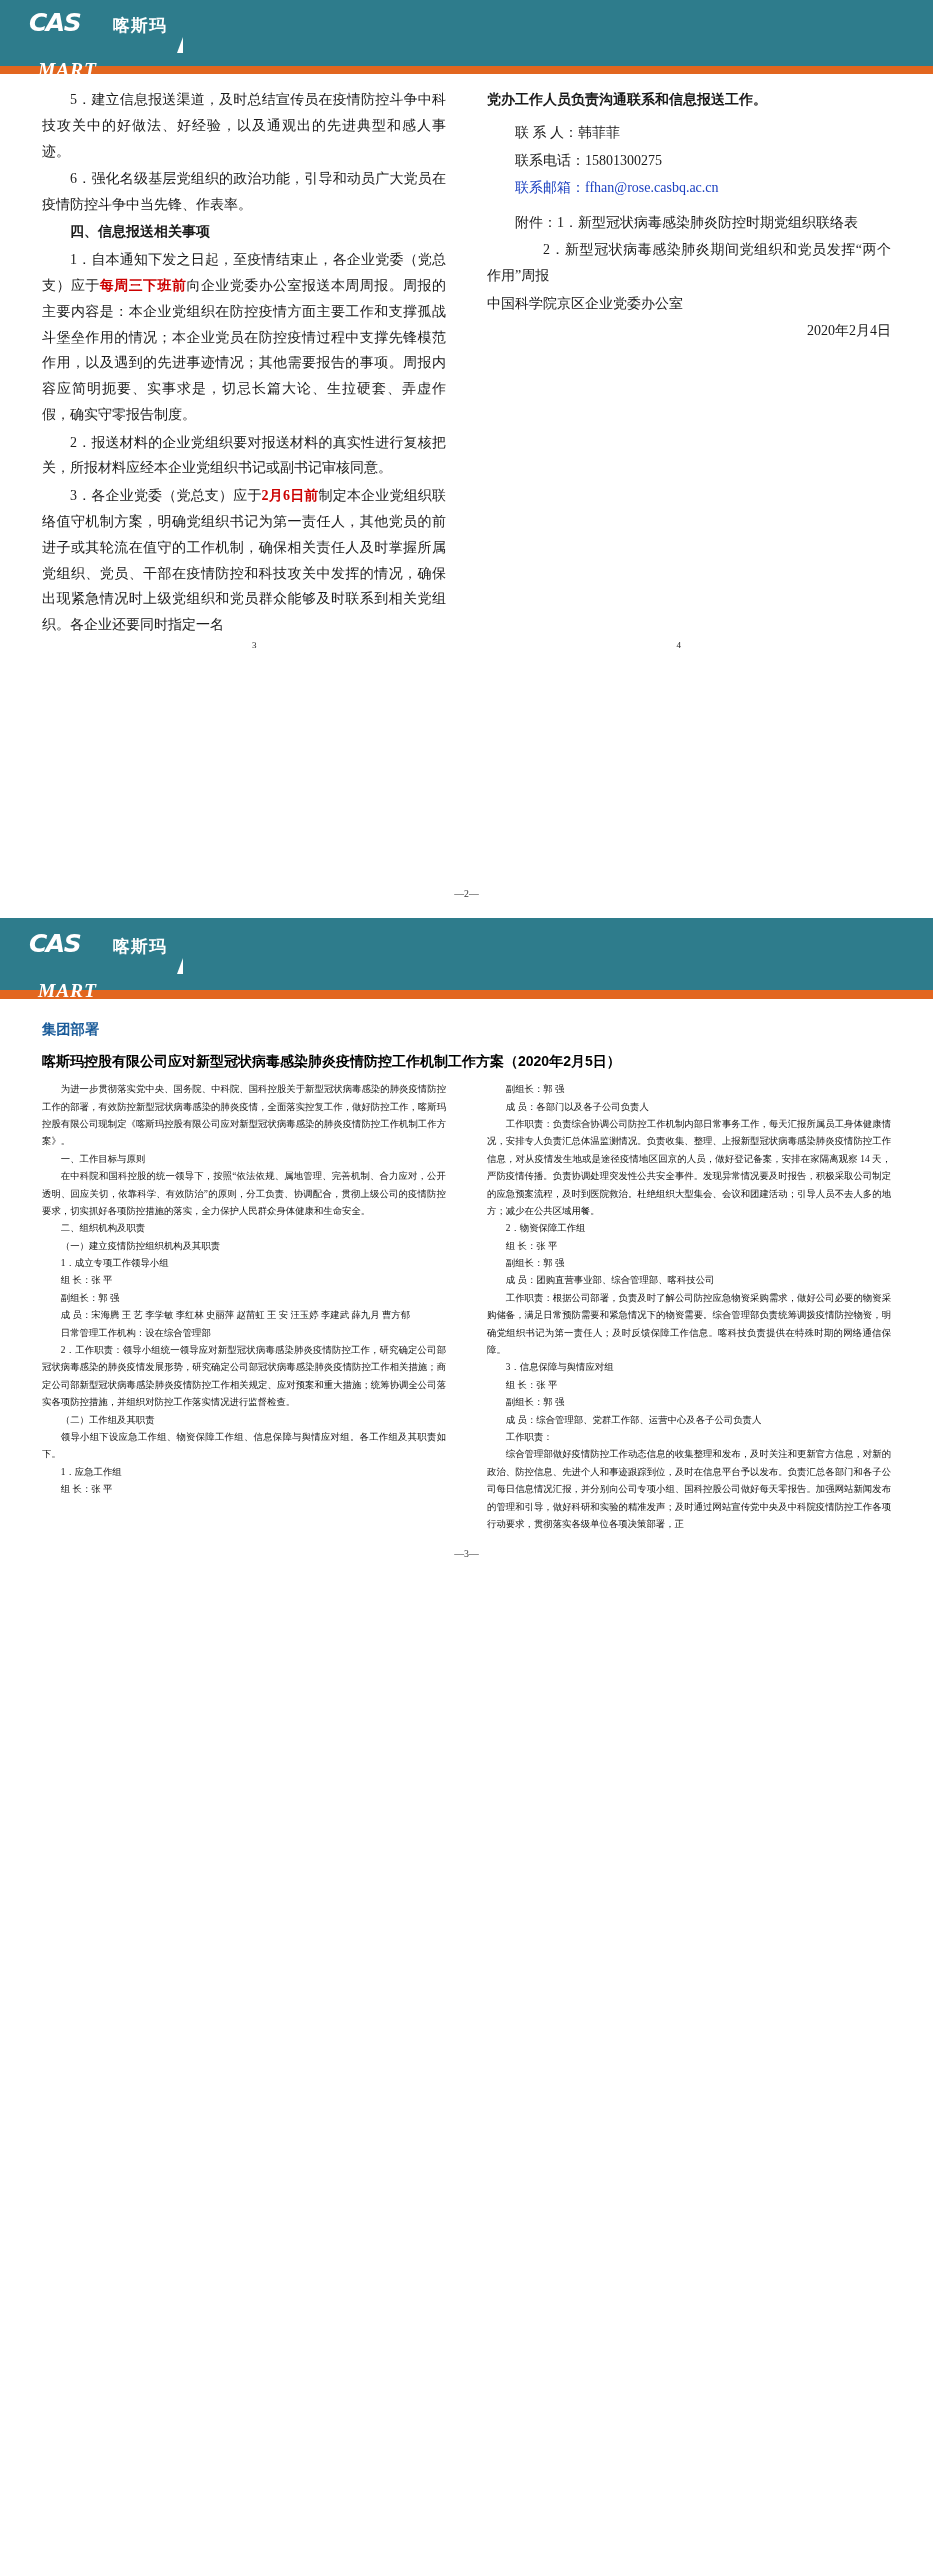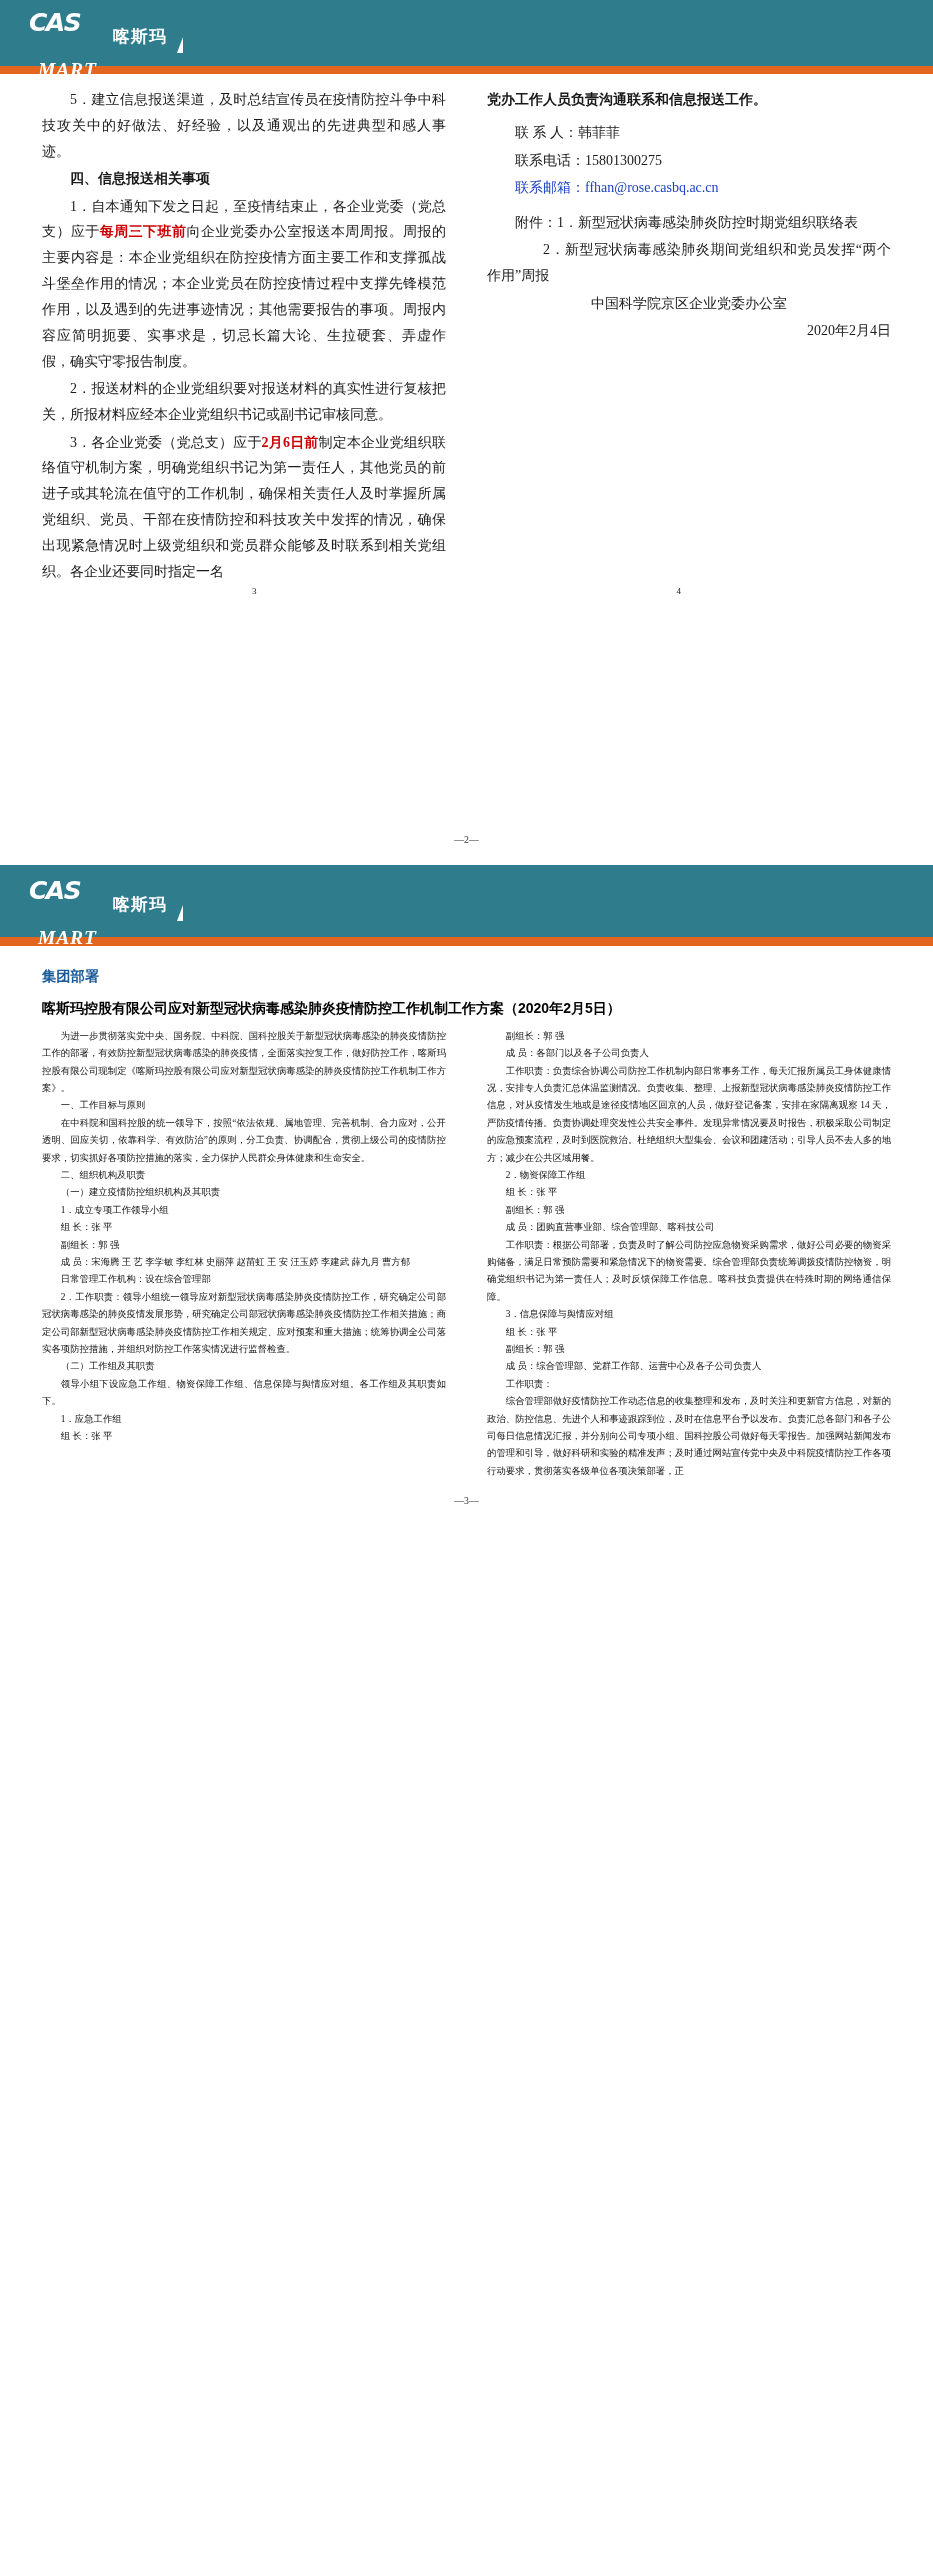--- a/index.html
+++ b/index.html
@@ -53,21 +53,21 @@
     font-weight: bold;
     font-style: italic;
     font-size: 19.6px;
     color: #ffffff;
     letter-spacing: 0.8px;
     margin-left: -36px;
     margin-top: 22.6px;
   }
   .logo-block { position: relative; width: 196px; height: 47px; }
   .logo-block .l1 { position: absolute; left: 0; top: 0; }
-  .logo-block .l2 { position: absolute; left: 84px; top: 12px; }
+  .logo-block .l2 { position: absolute; left: 84px; top: 1px; }
   .logo-block .l3 { position: absolute; left: 45px; top: 27px; }
   .logo-block .slash {
     position: absolute;
     left: 148px; top: 27px;
     width: 0; height: 0;
     border-left: 6px solid transparent;
     border-bottom: 16.6px solid #ffffff;
   }
 
   .doc1-body {
@@ -160,33 +160,34 @@
         <span class="logo-cn l2">喀斯玛</span>
         <span class="logo-mart l3">MART</span>
         <span class="slash"></span>
       </div>
     </div>
     <div class="doc-band-2"></div>
 
     <div class="doc1-body">
       <div class="col">
         <p class="ind2">5．建立信息报送渠道，及时总结宣传员在疫情防控斗争中科技攻关中的好做法、好经验，以及通观出的先进典型和感人事迹。</p>
+        <p class="ind2">6．强化名级基层党组织的政治功能，引导和动员广大党员在疫情防控斗争中当先锋、作表率。</p>
         <p class="sec-title">四、信息报送相关事项</p>
         <p class="ind2">1．自本通知下发之日起，至疫情结束止，各企业党委（党总支）应于<span class="red">每周三下班前</span>向企业党委办公室报送本周周报。周报的主要内容是：本企业党组织在防控疫情方面主要工作和支撑孤战斗堡垒作用的情况；本企业党员在防控疫情过程中支撑先锋模范作用，以及遇到的先进事迹情况；其他需要报告的事项。周报内容应简明扼要、实事求是，切忌长篇大论、生拉硬套、弄虚作假，确实守零报告制度。</p>
         <p class="ind2">2．报送材料的企业党组织要对报送材料的真实性进行复核把关，所报材料应经本企业党组织书记或副书记审核同意。</p>
         <p class="ind2">3．各企业党委（党总支）应于<span class="red">2月6日前</span>制定本企业党组织联络值守机制方案，明确党组织书记为第一责任人，其他党员的前进子或其轮流在值守的工作机制，确保相关责任人及时掌握所属党组织、党员、干部在疫情防控和科技攻关中发挥的情况，确保出现紧急情况时上级党组织和党员群众能够及时联系到相关党组织。各企业还要同时指定一名</p>
       </div>
       <div class="col">
         <p class="b">党办工作人员负责沟通联系和信息报送工作。</p>
         <p class="ind2" style="margin-top:7.5px">联 系 人：韩菲菲</p>
         <p class="ind2">联系电话：15801300275</p>
         <p class="ind2 mail">联系邮箱：ffhan@rose.casbq.ac.cn</p>
         <p class="ind2" style="margin-top:9px">附件：1．新型冠状病毒感染肺炎防控时期党组织联络表</p>
         <p style="text-indent:4em">2．新型冠状病毒感染肺炎期间党组织和党员发挥“两个作用”周报</p>
-        <p style="text-align:center;margin-top:0">中国科学院京区企业党委办公室</p>
+        <p style="text-align:left;margin-top:0">中国科学院京区企业党委办公室</p>
         <p style="text-align:right">2020年2月4日</p>
       </div>
     </div>
 
     <div class="doc1-pagenums">
       <div class="pn">3</div>
       <div class="pn">4</div>
     </div>
 
     <div class="gap"></div>

